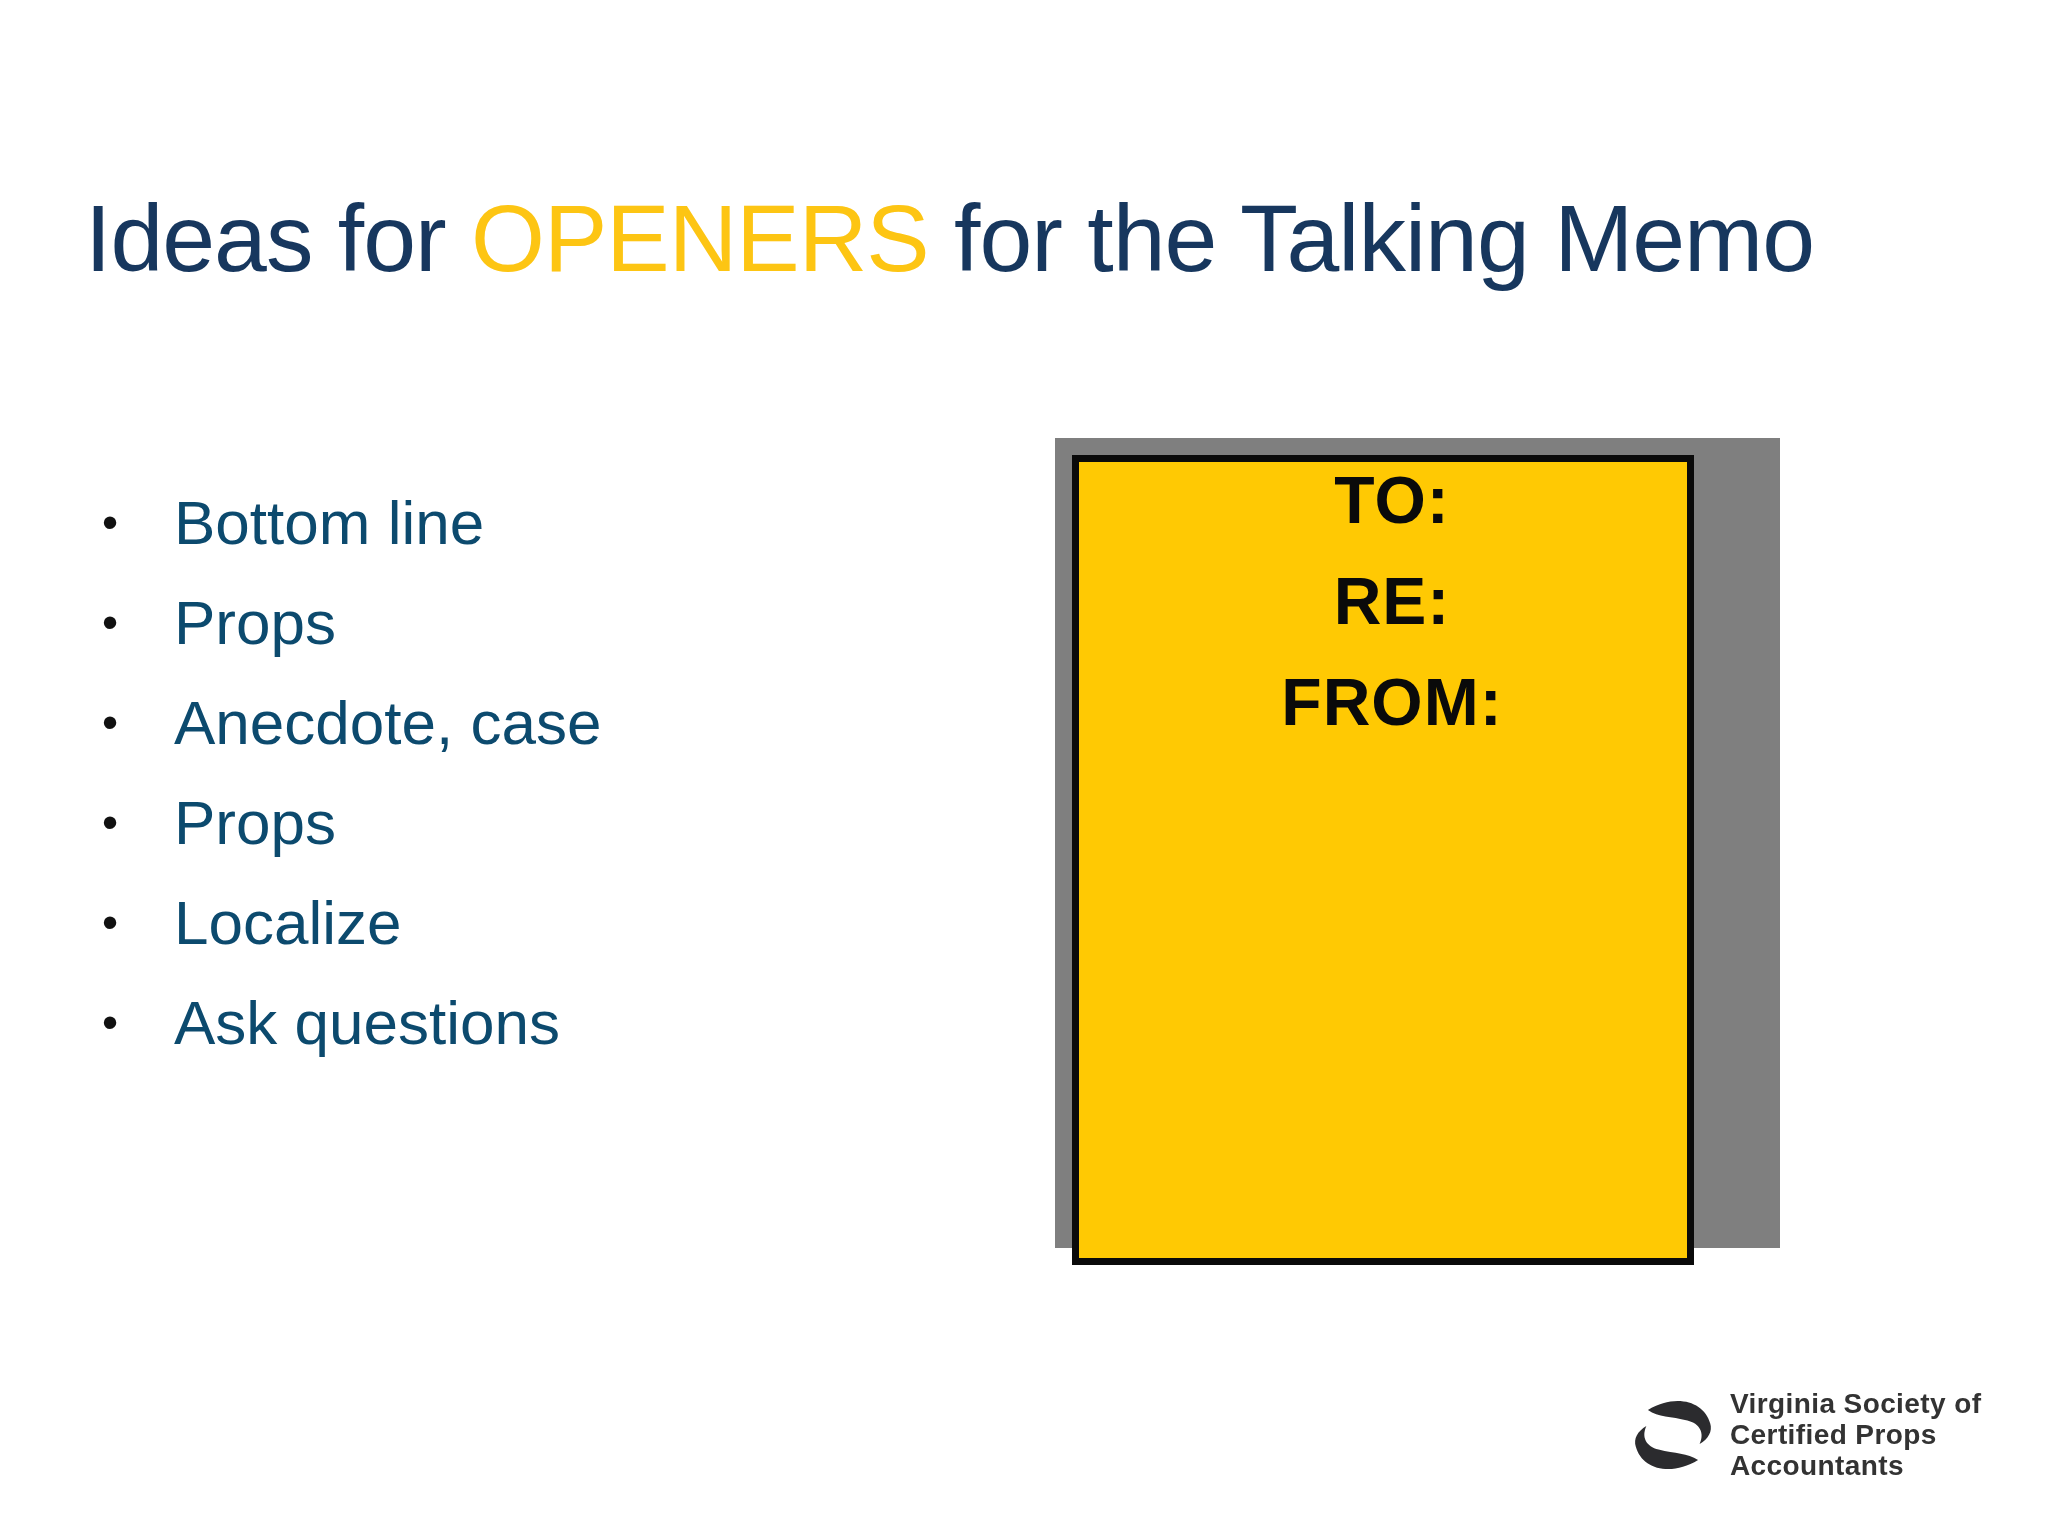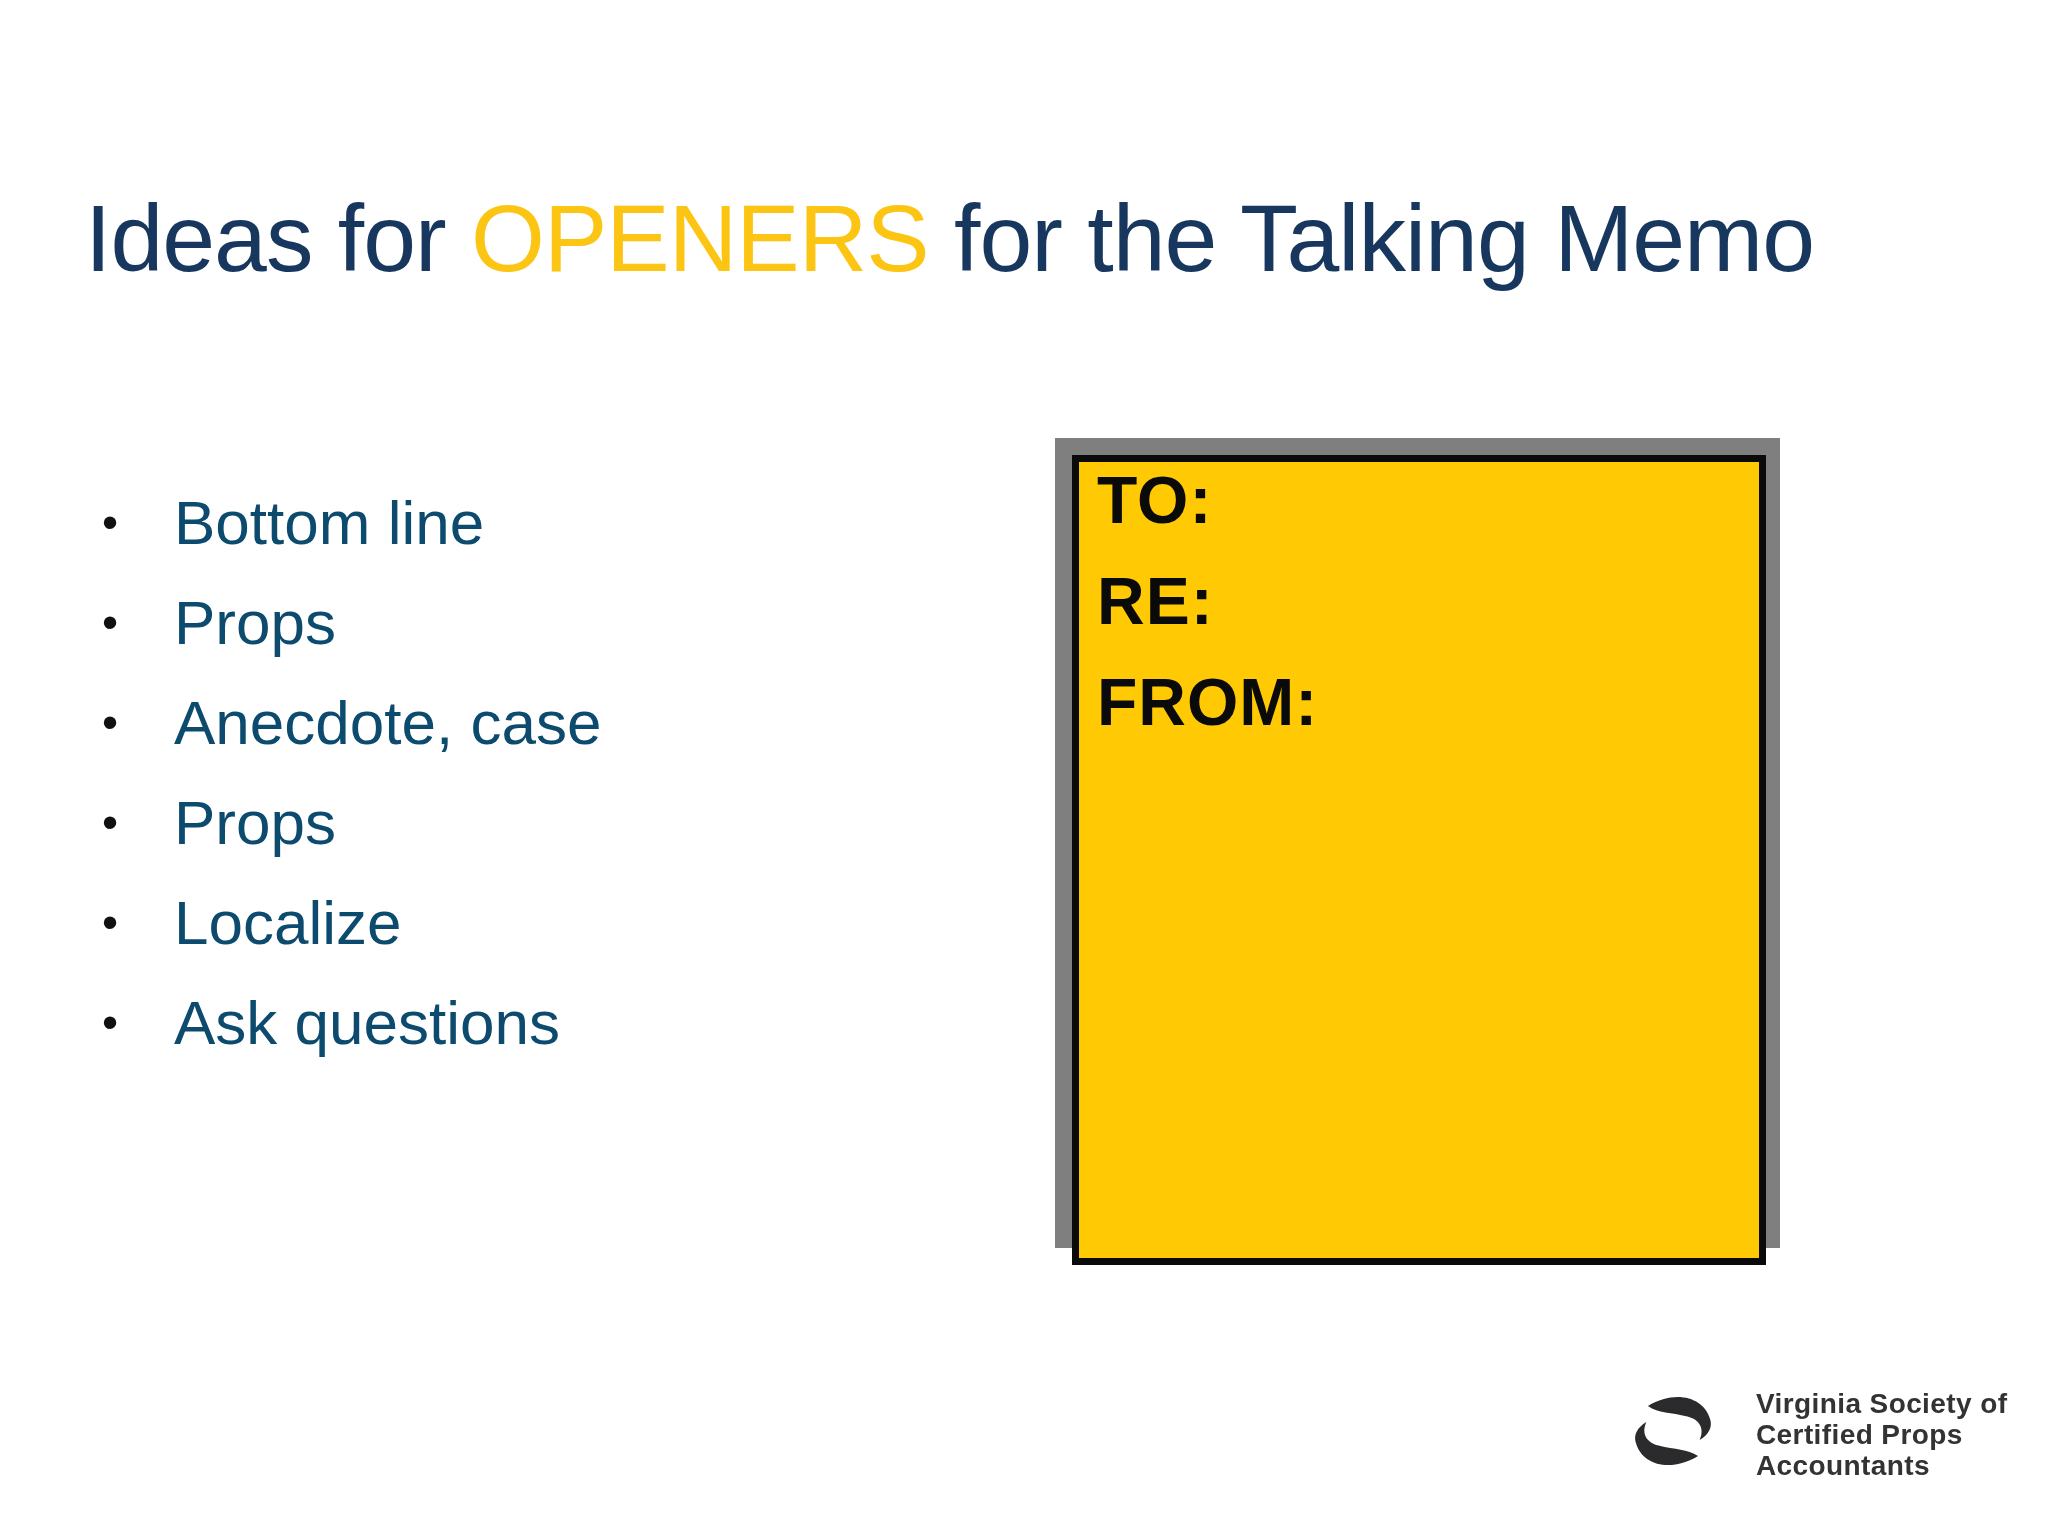--- a/index.html
+++ b/index.html
@@ -74,48 +74,48 @@
     left: 0;
     top: 0;
     width: 725px;
     height: 810px;
     background: #7F7F7F;
   }
   .memo-box {
     position: absolute;
     left: 17px;
     top: 17px;
-    width: 694px;
+    width: 622px;
     height: 810px;
     box-sizing: border-box;
     background: #FFC903;
     border: 7px solid #0a0a0a;
     padding: 0 0 4px 18px;
     overflow: hidden;
+    text-align: center;
   }
   .memo-box p {
     margin: 0;
     font-size: 66px;
     font-weight: bold;
     line-height: 101px;
     color: #0a0a0a;
     letter-spacing: 1px;
   }
   .memo-box p:first-child {
     margin-top: -12px;
   }
 
   
   .logo {
     position: absolute;
     left: 1616px;
     top: 1388px;
     display: flex;
-    align-items: flex-start;
-    gap: 26px;
+    align-items: center;
   }
   .logo svg {
     width: 114px;
     height: 86px;
     flex: 0 0 auto;
   }
   .logo-text div {
     font-size: 28px;
     font-weight: bold;
     line-height: 31px;

